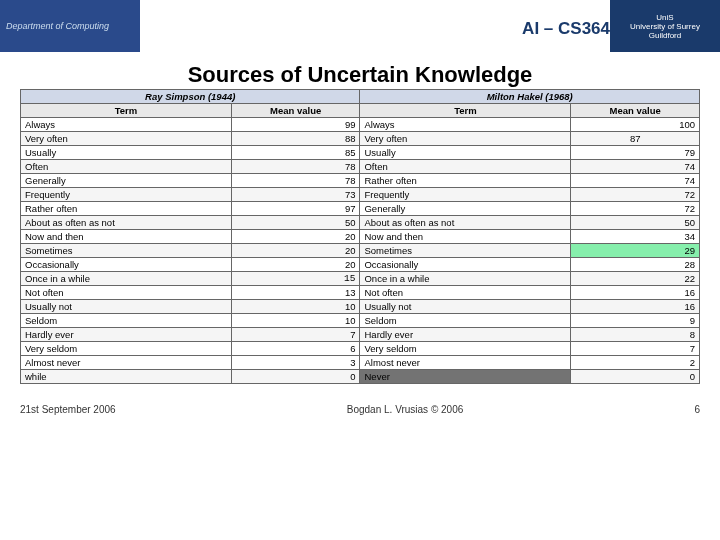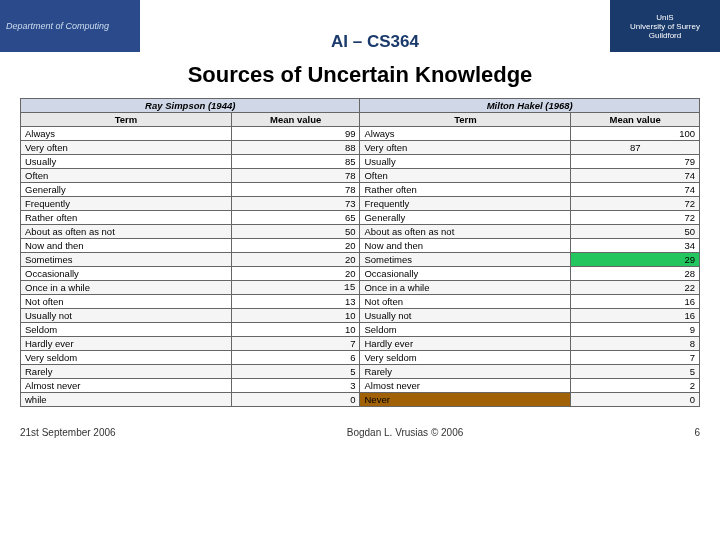--- a/index.html
+++ b/index.html
@@ -24,21 +24,21 @@
       padding: 6px;
     }
     .top-banner-left span {
       color: #cde;
       font-size: 9px;
       font-style: italic;
     }
     .top-banner-middle {
       flex: 1;
       display: flex;
-      flex-direction: column;
+      flex-direction: row;
       align-items: center;
       justify-content: flex-end;
       background: #fff;
       gap: 16px;
     }
     .ai-title {
       font-size: 17px;
       font-weight: bold;
       color: #1a3a6b;
       padding-top: 6px;
@@ -67,21 +67,21 @@
     }
 
     
     .main {
       padding: 10px 20px;
     }
     .page-title {
       font-size: 22px;
       font-weight: bold;
       text-align: center;
-      margin-bottom: 10px;
+      margin-bottom: 1px;
       color: #000;
     }
 
     .content-area {
       display: flex;
       gap: 10px;
     }
     .side-label {
       min-width: 80px;
       font-size: 14px;
@@ -200,41 +200,41 @@
     <td class="value" style="">74</td>
   </tr>
           <tr>
     <td class="term" style="background:#f5f5f5;">Frequently</td>
     <td class="value" style="background:#f5f5f5;text-align:right;">73</td>
     <td class="term col-sep" style="background:#f5f5f5;">Frequently</td>
     <td class="value" style="background:#f5f5f5;">72</td>
   </tr>
           <tr>
     <td class="term" style="">Rather often</td>
-    <td class="value" style="">65</td>
+    <td class="value" style="">97</td>
     <td class="term col-sep" style="">Generally</td>
     <td class="value" style="">72</td>
   </tr>
           <tr>
     <td class="term" style="background:#f5f5f5;">About as often as not</td>
     <td class="value" style="background:#f5f5f5;">50</td>
     <td class="term col-sep" style="background:#f5f5f5;">About as often as not</td>
     <td class="value" style="background:#f5f5f5;">50</td>
   </tr>
           <tr>
     <td class="term" style="">Now and then</td>
     <td class="value" style="">20</td>
     <td class="term col-sep" style="">Now and then</td>
     <td class="value" style="">34</td>
   </tr>
           <tr>
     <td class="term" style="background:#f5f5f5;">Sometimes</td>
     <td class="value" style="background:#f5f5f5;">20</td>
     <td class="term col-sep" style="background:#f5f5f5;">Sometimes</td>
-    <td class="value" style="background:#22c55e;">29</td>
+    <td class="value" style="background:#86efac;">29</td>
   </tr>
           <tr>
     <td class="term" style="">Occasionally</td>
     <td class="value" style="">20</td>
     <td class="term col-sep" style="">Occasionally</td>
     <td class="value" style="">28</td>
   </tr>
           <tr>
     <td class="term" style="background:#f5f5f5;">Once in a while</td>
     <td class="value" style="background:#f5f5f5;font-family:Liberation Mono, monospace;">15</td>
@@ -265,35 +265,29 @@
     <td class="term col-sep" style="background:#f5f5f5;">Hardly ever</td>
     <td class="value" style="background:#f5f5f5;">8</td>
   </tr>
           <tr>
     <td class="term" style="">Very seldom</td>
     <td class="value" style="">6</td>
     <td class="term col-sep" style="">Very seldom</td>
     <td class="value" style="">7</td>
   </tr>
           <tr>
-    <td class="term" style="background:#f5f5f5;">Rarely</td>
-    <td class="value" style="background:#f5f5f5;">5</td>
-    <td class="term col-sep" style="background:#f5f5f5;">Rarely</td>
-    <td class="value" style="background:#f5f5f5;">5</td>
-  </tr>
-          <tr>
     <td class="term" style="">Almost never</td>
     <td class="value" style="">3</td>
     <td class="term col-sep" style="">Almost never</td>
     <td class="value" style="">2</td>
   </tr>
           <tr>
     <td class="term" style="background:#f5f5f5;">while</td>
     <td class="value" style="background:#f5f5f5;">0</td>
-    <td class="term col-sep" style="background:#a16207;">Never</td>
+    <td class="term col-sep" style="background:#737373;">Never</td>
     <td class="value" style="background:#f5f5f5;">0</td>
   </tr>
         </tbody>
     </table>
   </div>
 </div>
 
 <div class="footer">
   <span>21st September 2006</span>
   <span>Bogdan L. Vrusias © 2006</span>

